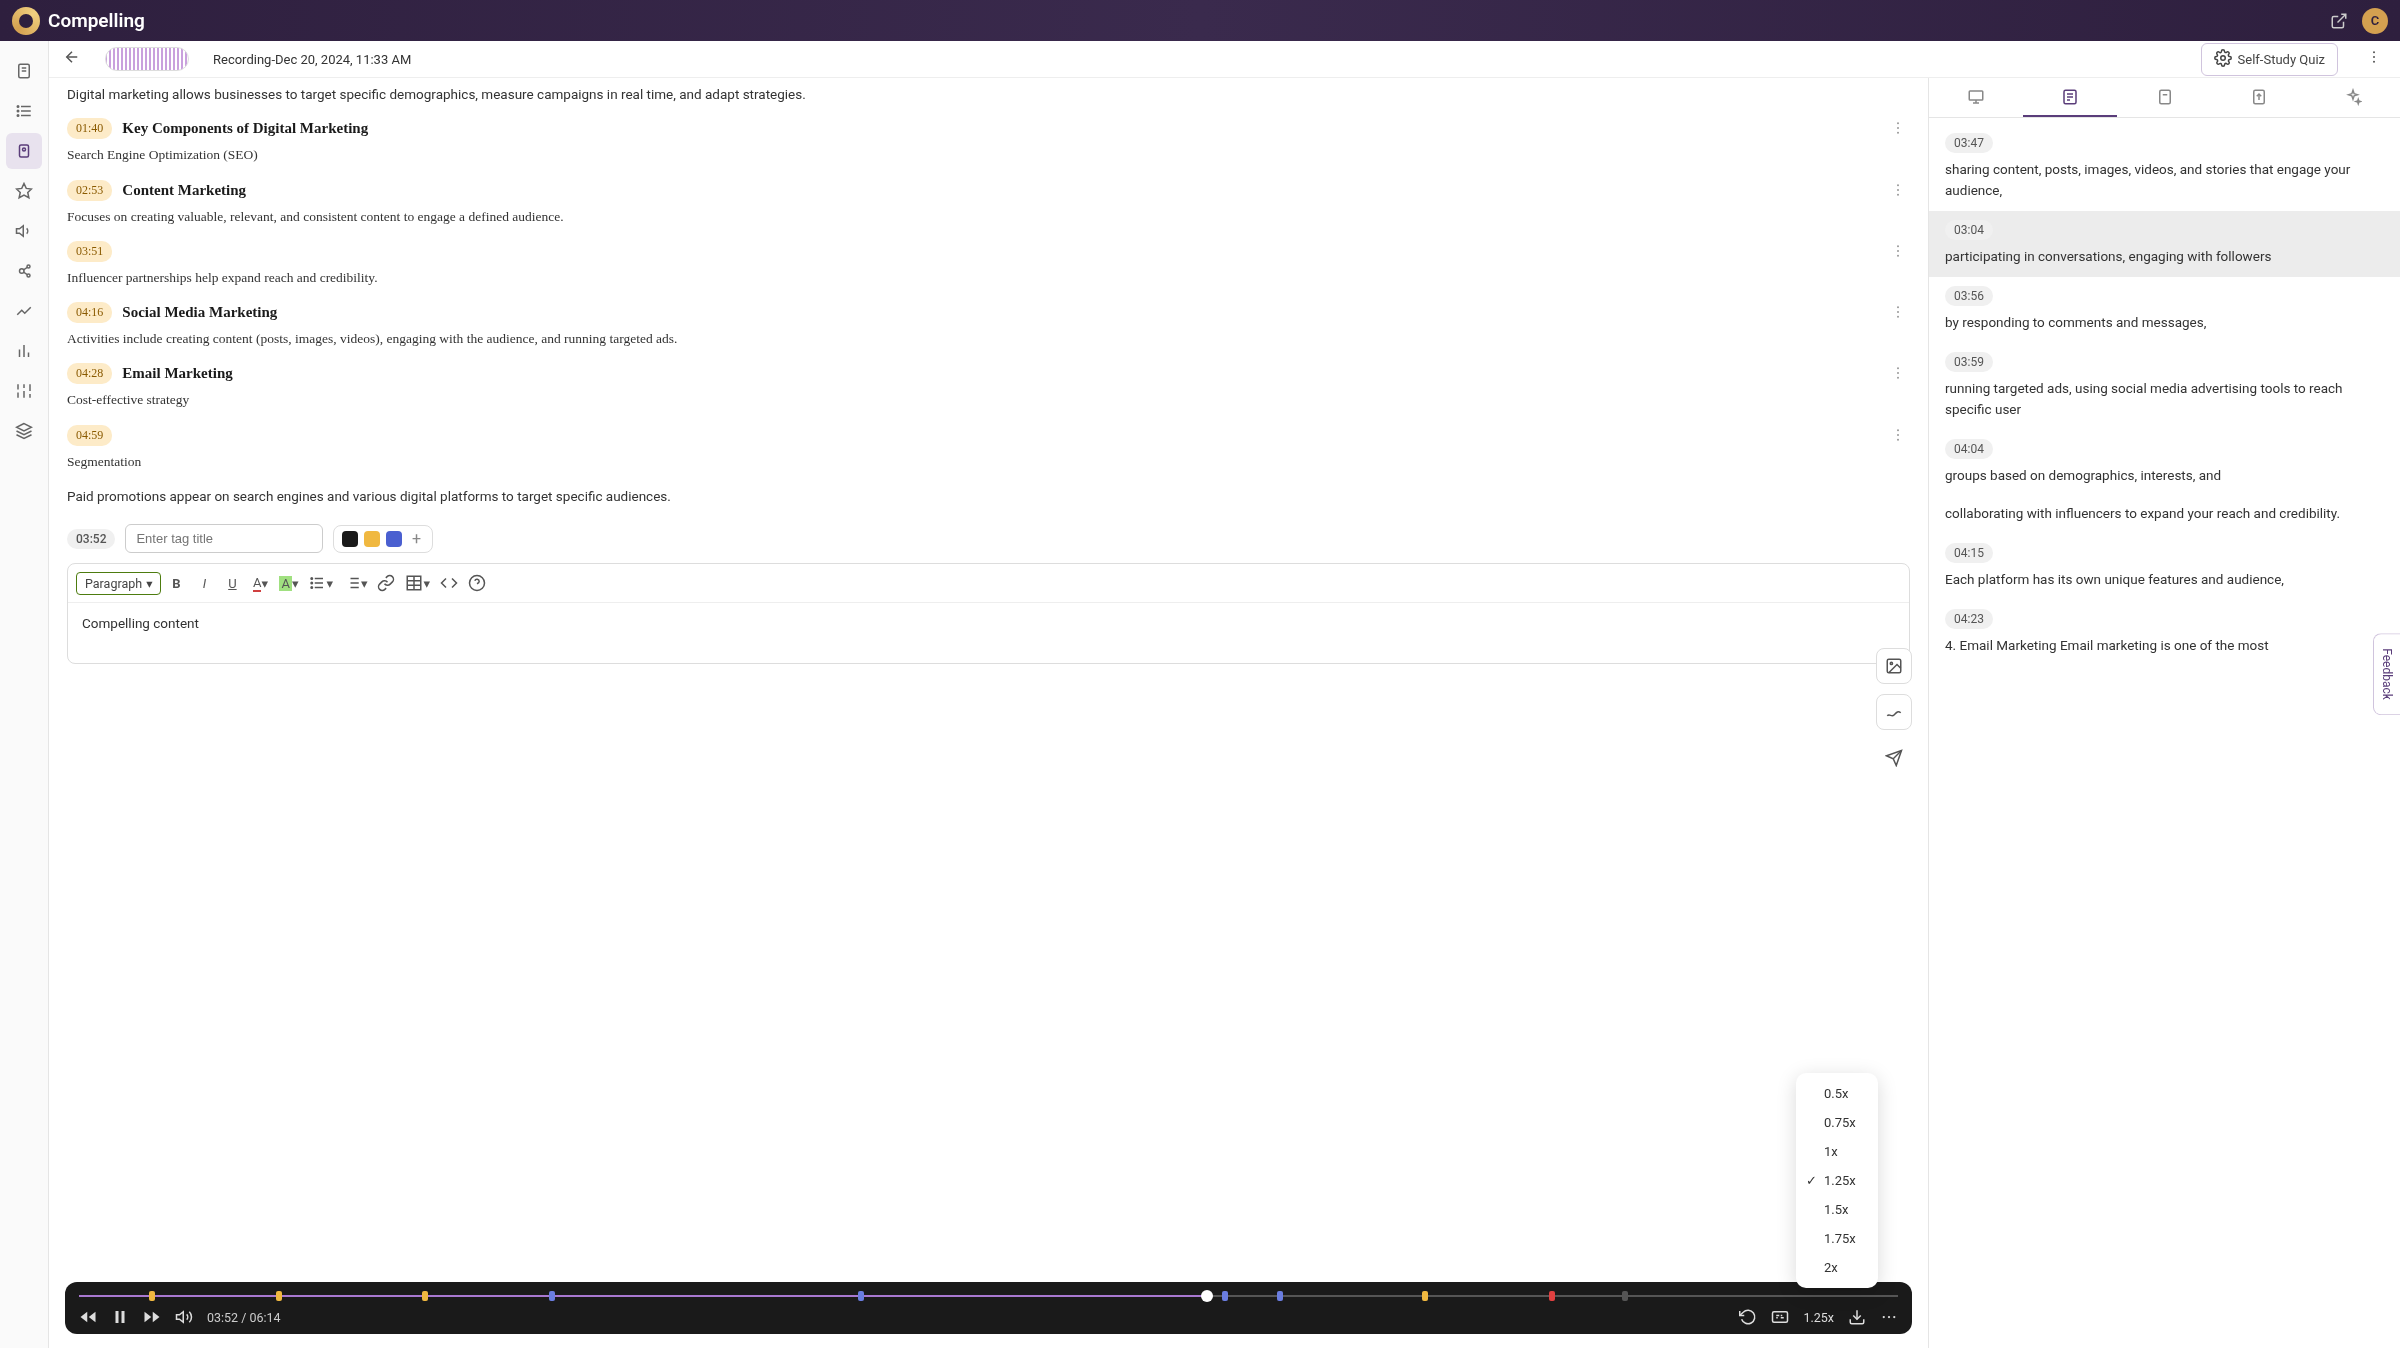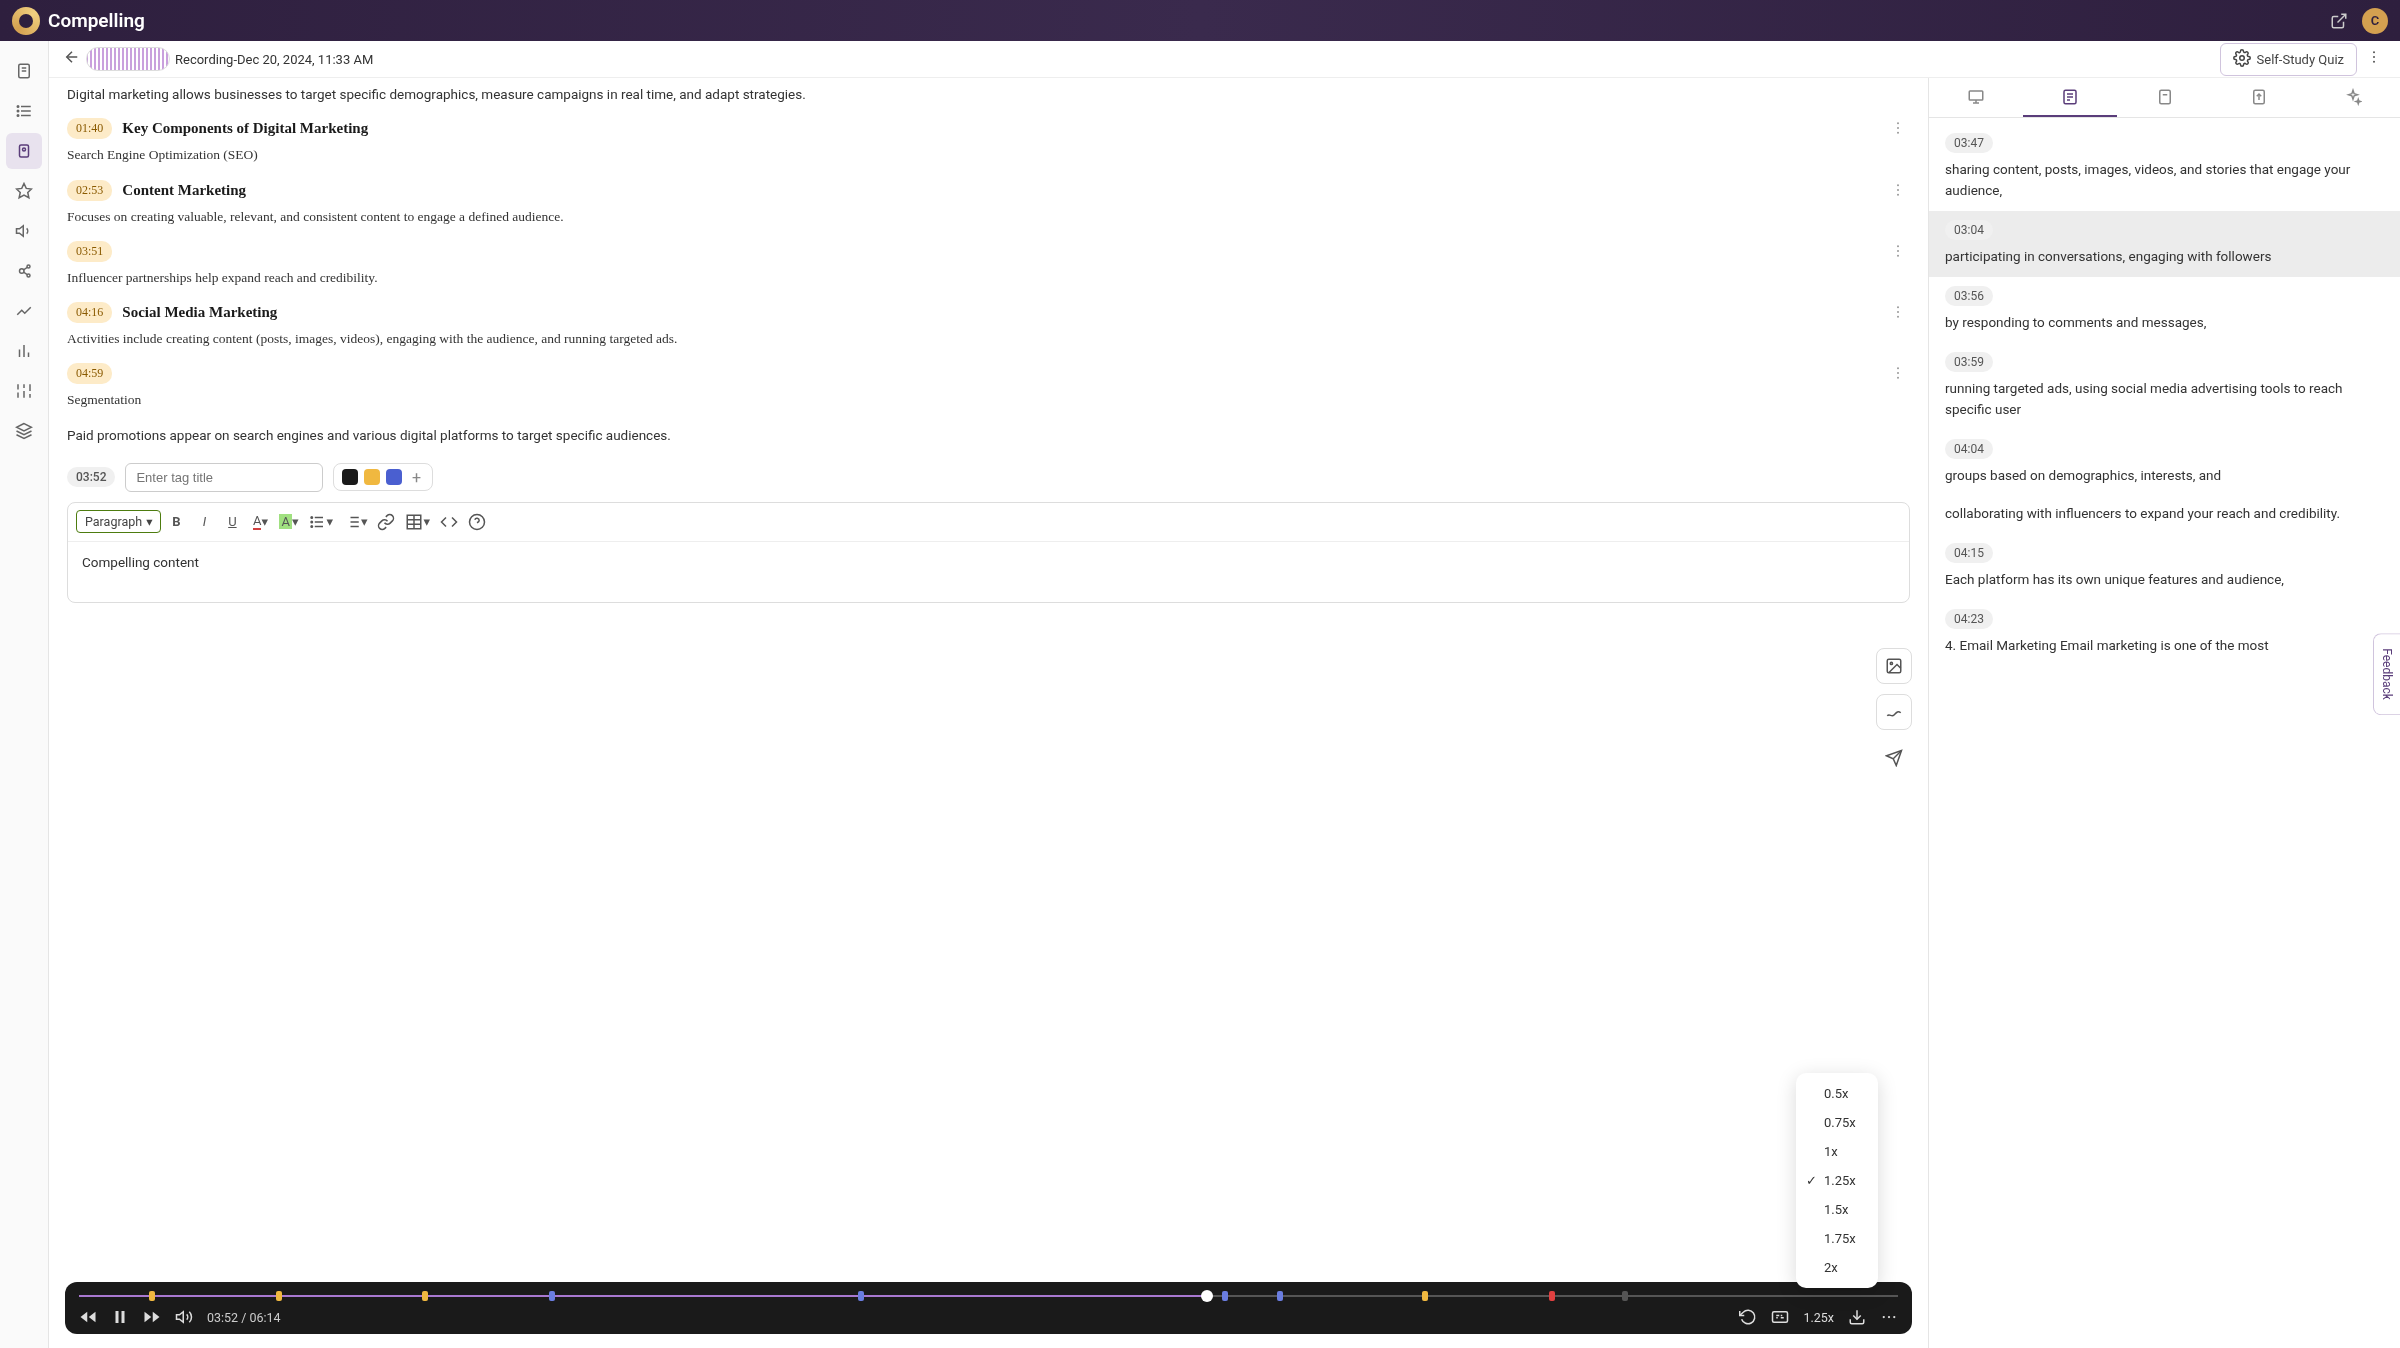--- a/index.html
+++ b/index.html
@@ -16,21 +16,21 @@
 .header-icon { width: 26px; height: 26px; display: flex; align-items: center; justify-content: center; color: #ccc; cursor: pointer; }
 .avatar { width: 26px; height: 26px; border-radius: 50%; background: #d4a050; color: #2e1f3e; display: flex; align-items: center; justify-content: center; font-size: 13px; font-weight: 600; }
 
 
 .body { flex: 1; display: flex; overflow: hidden; }
 .sidebar { width: 49px; background: #fafafa; border-right: 1px solid #e5e5e5; display: flex; flex-direction: column; align-items: center; padding-top: 12px; gap: 4px; }
 .side-item { width: 36px; height: 36px; border-radius: 6px; display: flex; align-items: center; justify-content: center; color: #666; cursor: pointer; }
 .side-item.active { background: #e8e2ee; color: #5a3d7a; }
 
 .main { flex: 1; display: flex; flex-direction: column; overflow: hidden; position: relative; }
-.toolbar { height: 37px; display: flex; align-items: center; padding: 0 14px; gap: 5px; border-bottom: 1px solid #eee; }
+.toolbar { height: 37px; display: flex; align-items: center; padding: 0 14px; gap: 24px; border-bottom: 1px solid #eee; }
 .back-btn { color: #555; cursor: pointer; }
 .wave-chip { width: 84px; height: 24px; border: 1px solid #ddd; border-radius: 12px; background: repeating-linear-gradient(90deg, #c9a0dd 0 2px, transparent 2px 4px); background-size: 4px 100%; background-position: center; }
 .rec-title { font-size: 13px; color: #333; }
 .toolbar-spacer { flex: 1; }
 .quiz-btn { display: flex; align-items: center; gap: 6px; border: 1px solid #d0c4dd; border-radius: 6px; padding: 5px 12px; font-size: 13px; color: #444; cursor: pointer; }
 .kebab { color: #555; cursor: pointer; padding: 4px; }
 
 
 .content-row { flex: 1; display: flex; overflow: hidden; }
 .notes { flex: 1; overflow-y: auto; padding: 6px 18px 18px 18px; position: relative; }
@@ -255,20 +255,32 @@
                     <circle cx="12" cy="12" r="1.5"></circle>
                     <circle cx="12" cy="19" r="1.5"></circle>
                   </svg></div>
               </div>
               <div class="section">
     <div class="section-head">
       <span class="ts-chip">04:16</span>
       <span class="sec-title">Social Media Marketing</span>
     </div>
     <div class="sec-body">Activities include creating content (posts, images, videos), engaging with the audience, and running targeted ads.</div>
+    <div class="sec-menu"><svg viewBox="0 0 24 24" fill="currentColor">
+                    <circle cx="12" cy="5" r="1.5"></circle>
+                    <circle cx="12" cy="12" r="1.5"></circle>
+                    <circle cx="12" cy="19" r="1.5"></circle>
+                  </svg></div>
+              </div>
+              <div class="section">
+    <div class="section-head">
+      <span class="ts-chip">04:28</span>
+      <span class="sec-title">Email Marketing</span>
+    </div>
+    <div class="sec-body">Cost-effective strategy</div>
     <div class="sec-menu"><svg viewBox="0 0 24 24" fill="currentColor">
                     <circle cx="12" cy="5" r="1.5"></circle>
                     <circle cx="12" cy="12" r="1.5"></circle>
                     <circle cx="12" cy="19" r="1.5"></circle>
                   </svg></div>
               </div>
               <div class="section">
     <div class="section-head">
       <span class="ts-chip">04:59</span>
 

